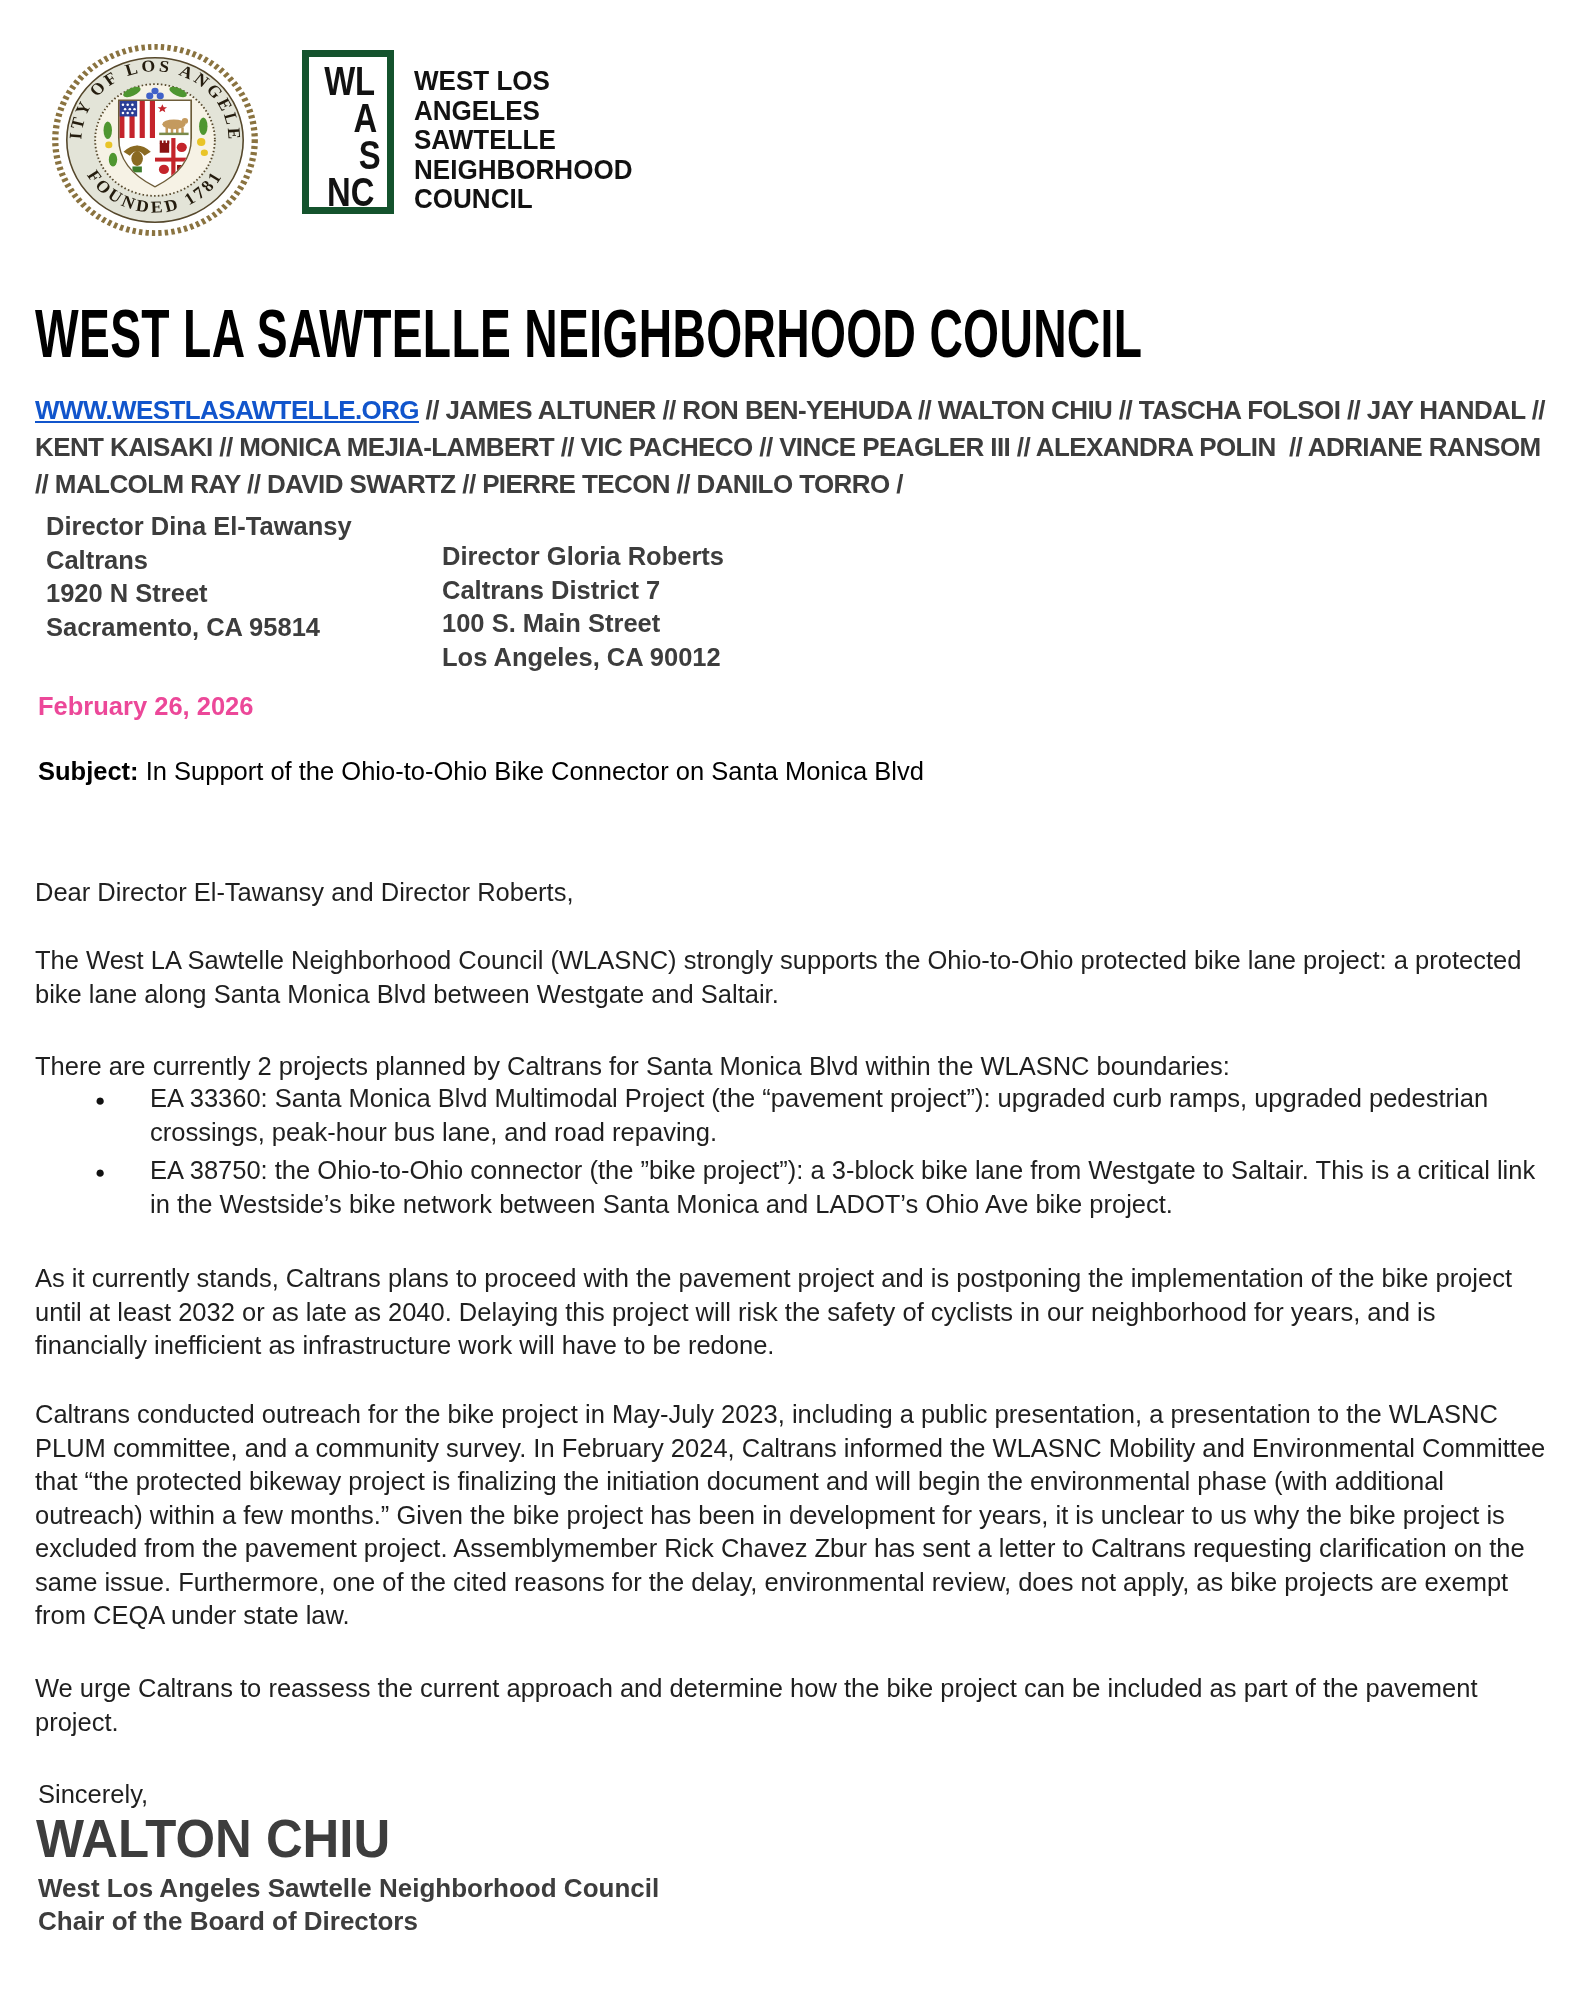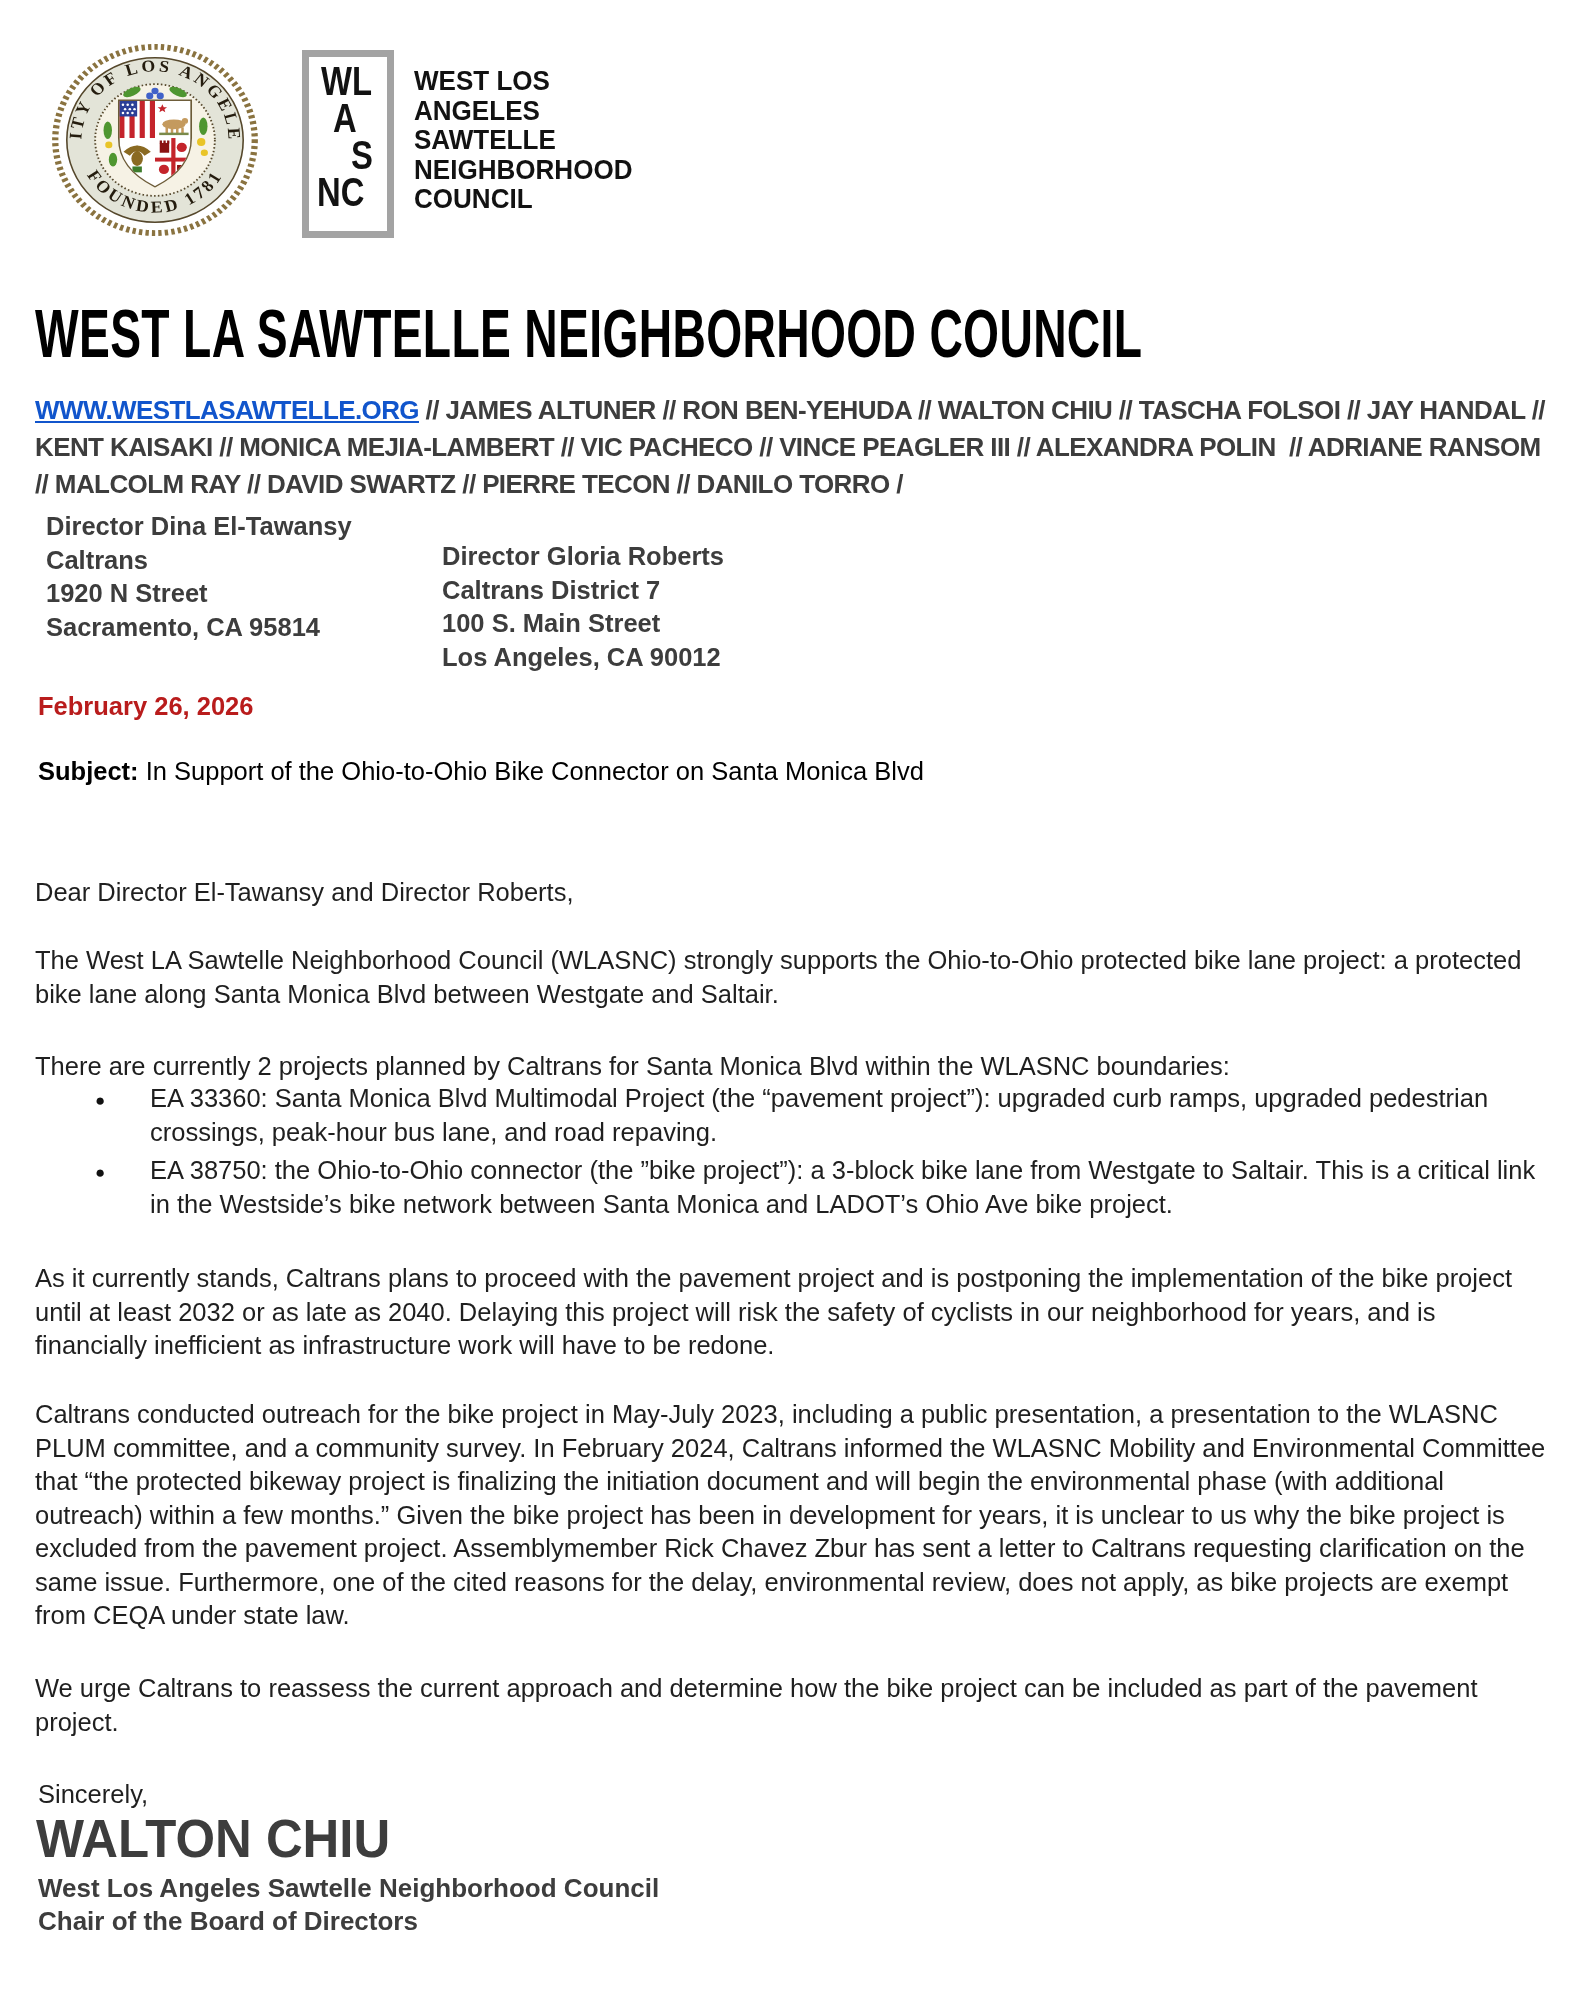--- a/index.html
+++ b/index.html
@@ -2,22 +2,22 @@
 <html><head>
 <meta charset="utf-8">
 <style>
   html,body{margin:0;padding:0;background:#ffffff;}
   .page{position:relative;width:1583px;height:2000px;background:#ffffff;overflow:hidden;
         font-family:"Liberation Sans", sans-serif;color:#1f1f1f;}
   .abs{position:absolute;}
 
   
   .seal-wrap{left:50px;top:42px;width:210px;height:196px;}
-  .logo-box{left:302px;top:50px;width:92px;height:188px;border:7px solid #a3a3a3;box-sizing:border-box;
-            padding-top:6px;}
+  .logo-box{left:302px;top:50px;width:92px;height:164px;border:7px solid #14532d;box-sizing:border-box;
+            padding-top:6px;text-align:right;}
   .mono-line{font-weight:bold;font-size:40px;line-height:37px;color:#121212;
              transform:scaleX(.82);transform-origin:left;white-space:nowrap;}
   .mono-wl{margin-left:12px;}
   .mono-a{margin-left:24px;}
   .mono-s{margin-left:42px;}
   .mono-nc{margin-left:8px;}
   .logo-name{left:414px;top:66px;}
   .logo-name-line{font-weight:bold;font-size:28px;line-height:29.5px;color:#121212;
                   transform:scaleX(.93);transform-origin:left;white-space:nowrap;}
 
@@ -28,21 +28,21 @@
   
   .board{left:35px;top:392px;width:1520px;font-weight:bold;font-size:26px;line-height:37px;
          color:#3d3d3d;letter-spacing:-.6px;white-space:pre-wrap;}
   .board a{color:#1155cc;text-decoration:underline;}
 
   
   .recipient{font-weight:bold;font-size:25.5px;line-height:33.5px;color:#3d3d3d;}
   .recipient-1{left:46px;top:510px;}
   .recipient-2{left:442px;top:540px;}
 
-  .date{left:38px;top:692px;font-weight:bold;font-size:25.5px;color:#b91c1c;}
+  .date{left:38px;top:692px;font-weight:bold;font-size:25.5px;color:#ec4899;}
   .subject{left:38px;top:757px;font-size:25.5px;color:#000000;}
   .subject .lbl{font-weight:bold;}
 
   
   .para{left:35px;width:1518px;font-size:25.5px;line-height:33.5px;color:#1f1f1f;}
   .greeting{top:876px;}
   .para1{top:944px;}
   .para2-intro{top:1050px;}
   .bullets{top:1082px;left:35px;width:1510px;margin:0;padding:0;list-style:none;}
   .bullets li{position:relative;padding-left:115px;font-size:25.5px;line-height:33.5px;color:#1f1f1f;

